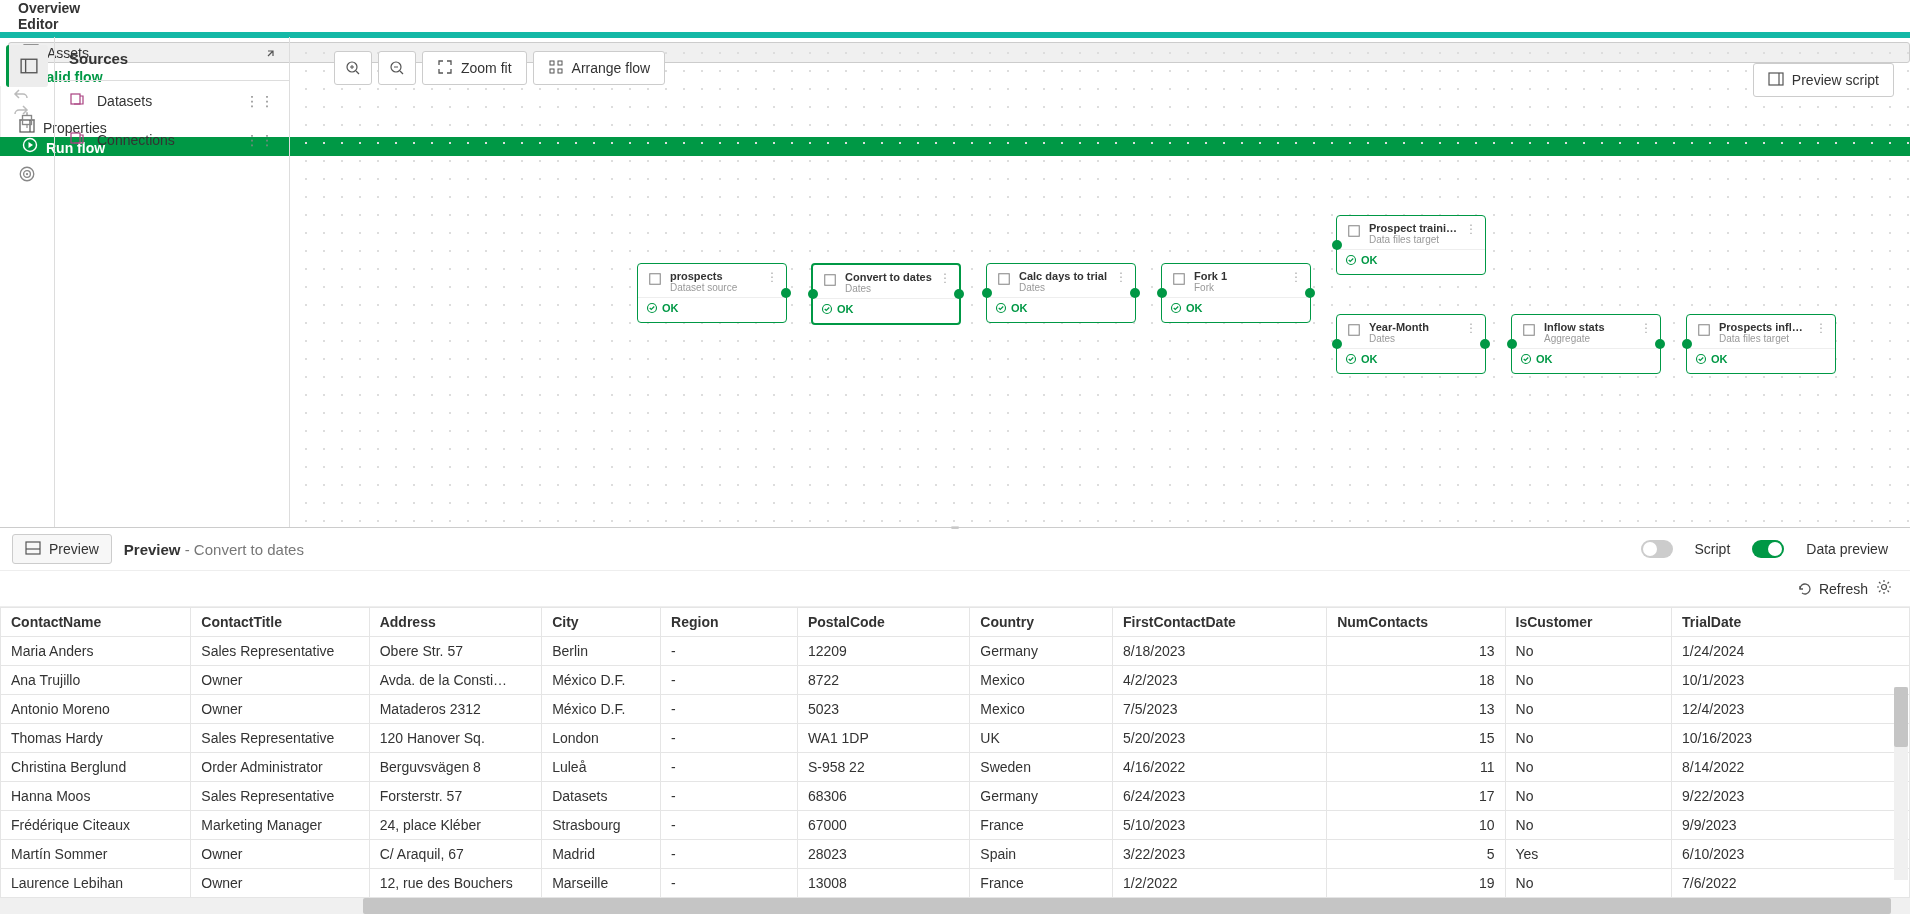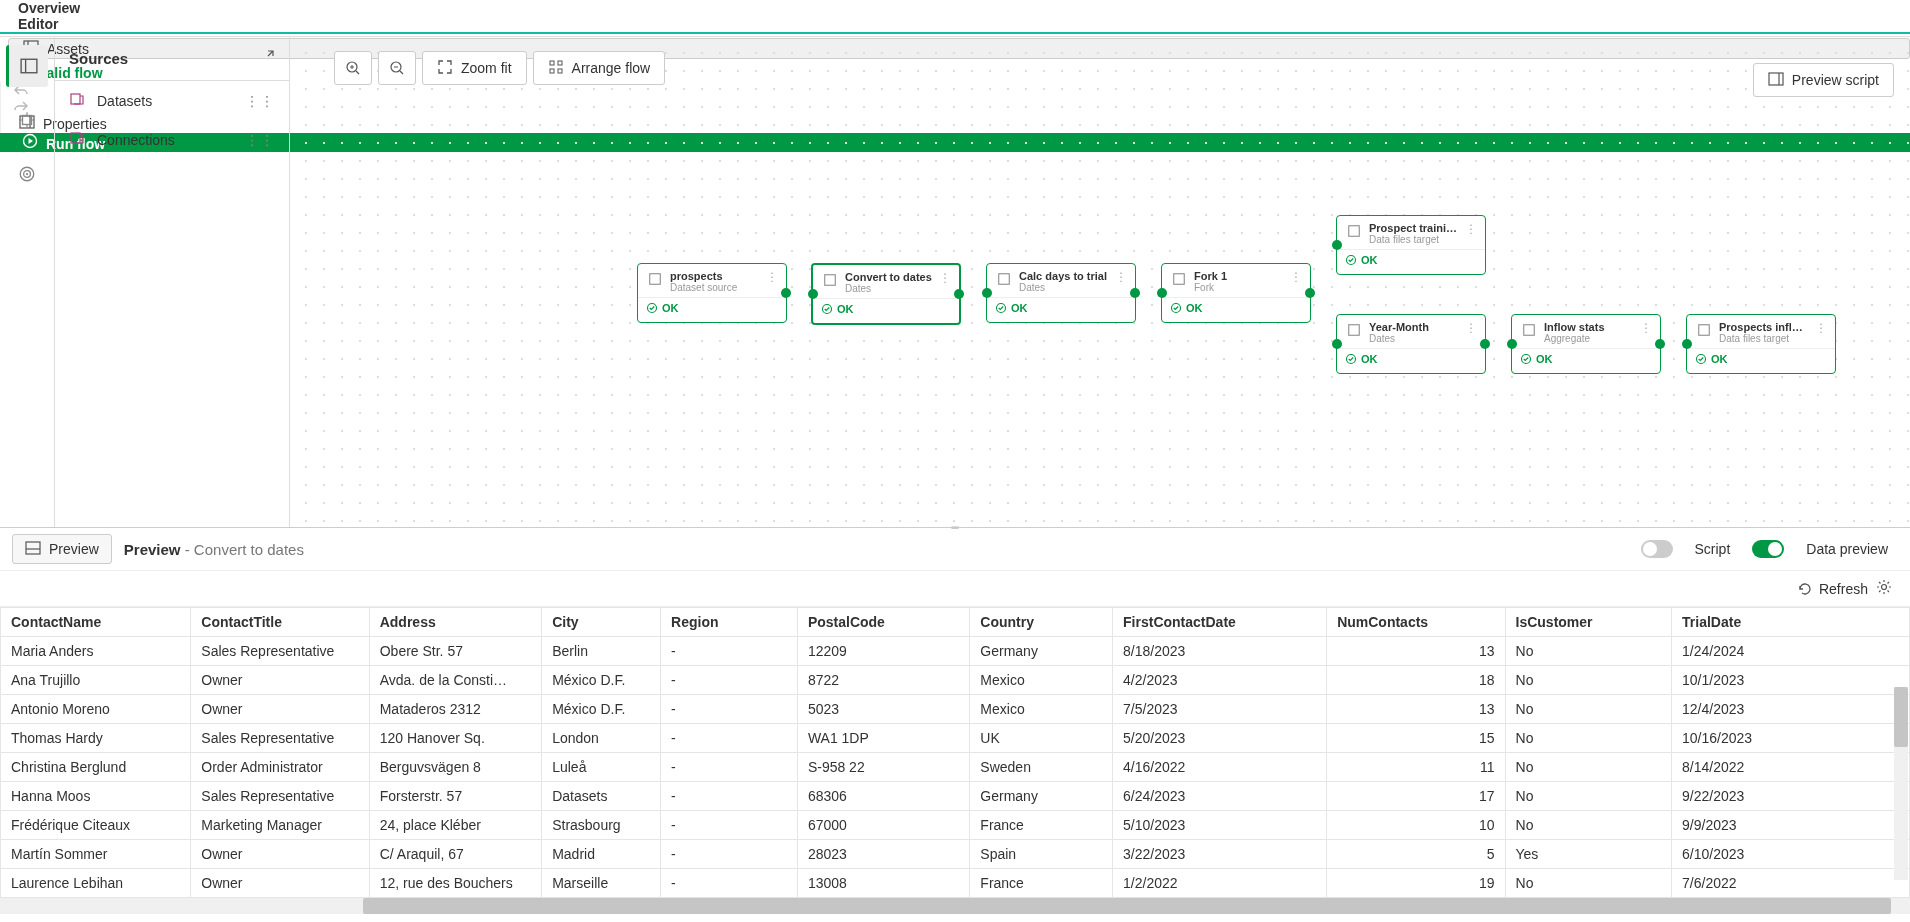--- a/index.html
+++ b/index.html
@@ -1,19 +1,19 @@
 <!DOCTYPE html>
 <html><head>
 <meta charset="utf-8">
 <style>
 * { box-sizing: border-box; margin: 0; padding: 0; font-family: -apple-system, Arial, sans-serif; }
 body { width: 1910px; height: 922px; background: #fff; font-size: 13px; color: #333; overflow: hidden; }
 .topbar { height: 37px; display: flex; align-items: stretch; border-bottom: 1px solid #ddd; flex-direction: column; }
 .tab { padding: 0 18px; display: flex; align-items: center; font-size: 14px; font-weight: 600; cursor: pointer; }
-.tab.active { border-bottom: 2px solid #14b8a6; }
+.tab.active { border-bottom: 6px solid #14b8a6; }
 .assets-btn { margin-left: 8px; margin-top: 4px; margin-bottom: 4px; padding: 0 14px; display: flex; align-items: center; gap: 8px; border: 1px solid #ccc; border-radius: 3px; background: #f0f0f0; font-size: 14px; cursor: pointer; }
 .topbar-spacer { flex: 1; }
 .valid-flow { display: flex; align-items: center; gap: 6px; color: #009845; font-weight: 600; padding: 0 16px; font-size: 14px; }
 .top-icon-btn { width: 40px; display: flex; align-items: center; justify-content: center; color: #bbb; border-left: 1px solid #eee; }
 .prop-btn { display: flex; align-items: center; gap: 8px; padding: 0 18px; font-size: 14px; border-left: 1px solid #eee; cursor: pointer; }
 .run-btn { display: flex; align-items: flex-end; gap: 8px; padding: 0 22px; background: #009845; color: #fff; font-size: 14px; font-weight: 600; cursor: pointer; }
 .body { display: flex; height: 490px; }
 .rail { width: 55px; border-right: 1px solid #ddd; display: flex; flex-direction: column; align-items: center; padding-top: 8px; gap: 12px; }
 .rail-item { width: 42px; height: 42px; display: flex; align-items: center; justify-content: center; border-radius: 3px; color: #555; }
 .rail-item.active { background: #ededed; border-left: 3px solid #009845; }

